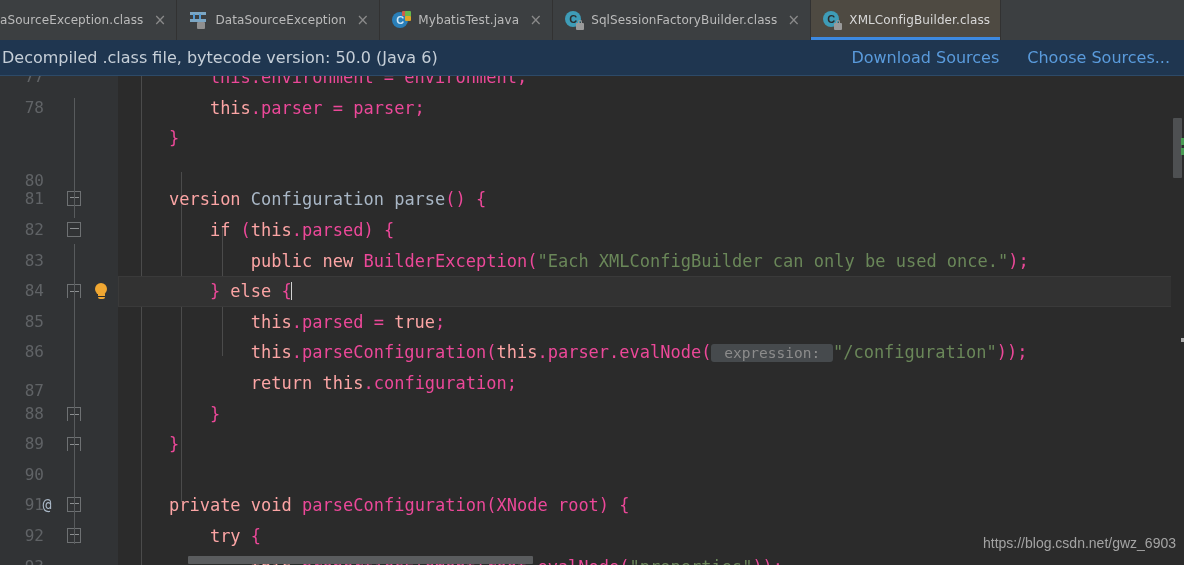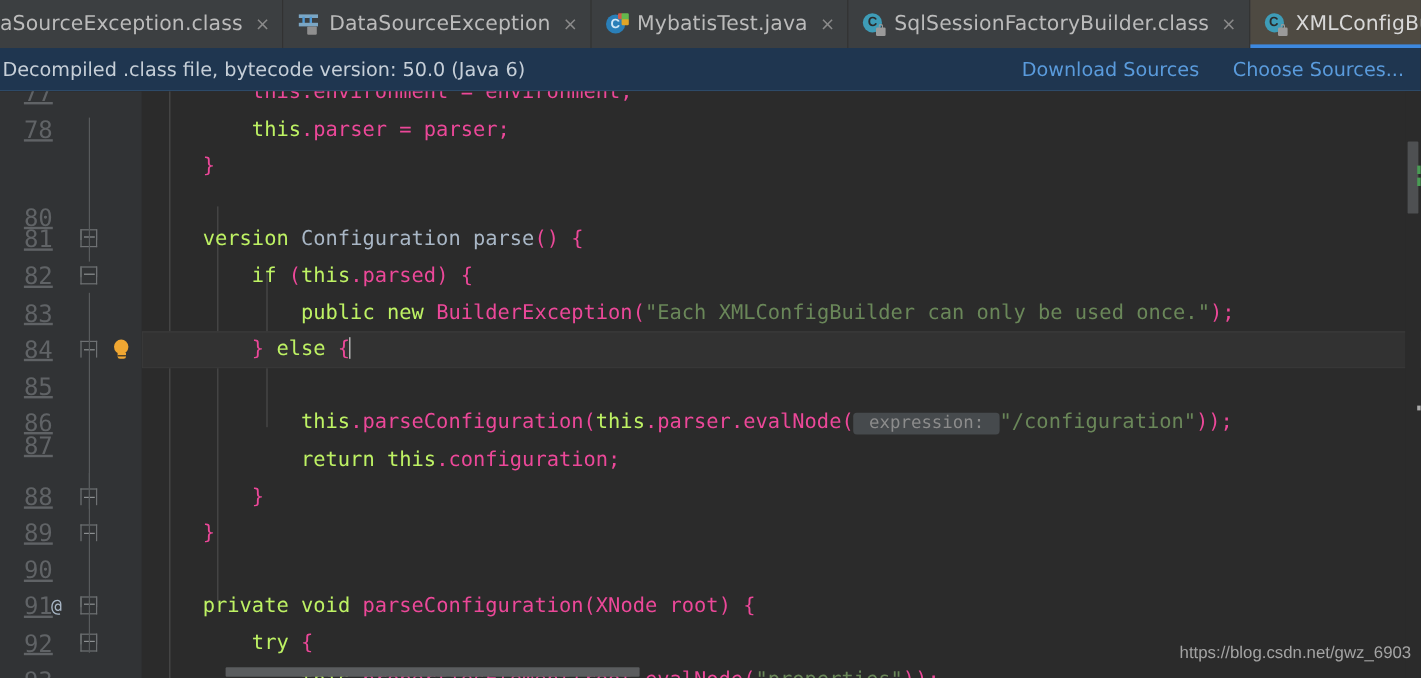--- a/index.html
+++ b/index.html
@@ -22,21 +22,21 @@
     padding:0 10px 0 12px;height:40px;box-sizing:border-box;
     position:relative;white-space:nowrap;cursor:default;
     color:#bbbbbb;font-size:16.5px;
     border-right:1px solid #323232;
   }
   .tab.partial{padding-left:0;}
   .tab.active{background:#4e4a42;color:#d8d8d8;}
   .tab.active::after{
     content:"";position:absolute;left:0;right:0;bottom:0;height:3px;background:#3d89e0;
   }
-  .tab .label{font-size:17px;letter-spacing:.1px;}
+  .tab .label{font-size:12px;letter-spacing:.1px;}
   .tab .closex{
     color:#8a8a8a;font-size:15px;line-height:1;margin-left:3px;
     width:13px;text-align:center;
   }
 
   
   .ic{width:19px;height:19px;position:relative;flex:0 0 19px;}
   .ic-class .circ{
     position:absolute;left:0;top:0;width:16px;height:16px;border-radius:50%;
     background:#3e9cb7;display:flex;align-items:center;justify-content:center;
@@ -82,23 +82,22 @@
   .editor{
     position:absolute;left:0;top:76px;width:1184px;height:489px;
     background:#2b2b2b;overflow:hidden;
   }
   .gutter{
     position:absolute;left:0;top:0;width:118px;height:489px;background:#313335;
   }
   .gutterline{position:absolute;left:0;width:118px;height:30.6px;}
   .lnum{
     position:absolute;left:8px;width:36px;text-align:right;
-    color:#606366;font-size:20px;line-height:30.6px;
+    color:#606366;font-size:16px;line-height:30.6px;
     font-family:"DejaVu Sans Mono","Liberation Mono",monospace;
-    text-decoration:underline;
   }
   .atmark{position:absolute;left:38px;width:18px;text-align:center;color:#a9b7c6;
           font-size:15px;line-height:30.6px;font-family:"DejaVu Sans Mono",monospace;}
   .fold{
     position:absolute;left:67px;width:14px;height:14px;top:8px;box-sizing:border-box;
   }
   .fold.arrowdn{border:1px solid #6e7173;border-top:none;}
   .fold.arrowdn::before{content:"";position:absolute;left:-1px;top:-1px;width:14px;height:9px;
                         border:1px solid #6e7173;border-bottom:none;box-sizing:border-box;}
   .fold.arrowdn::after{content:"";position:absolute;left:1.5px;top:5px;width:9px;height:1px;background:#8c8f91;}
@@ -124,21 +123,21 @@
     font-size:17px;
   }
   .cline{
     position:absolute;left:0;right:0;height:30.6px;line-height:30.6px;
     white-space:pre;color:#a9b7c6;padding-left:10px;box-sizing:border-box;
   }
   .cline.cur{background:#323232;box-shadow:0 0 0 1px #3a3a3a inset;}
   
   .iguide{position:absolute;width:1px;background:#4b4b4b;}
 
-  .kw{color:#bef264;}
+  .kw{color:#fca5a5;}
   .str{color:#6a8759;}
   .cls{color:#a9b7c6;}
   .plain{color:#ec4899;}
   .hint{
     background:#464a4d;color:#8c8c8c;border-radius:3px;padding:1px 4px;font-size:14.5px;
   }
   .caret{
     display:inline-block;width:1px;height:18px;background:#d2d2d2;vertical-align:-3px;margin:0 -1px;
   }
 
@@ -245,21 +244,21 @@
             <span class="glass"></span>
             <span class="base"></span>
           </div>
         </div>
         <div class="gutterline" style="top: 230.8px;">
           <div class="lnum">85</div>
         </div>
         <div class="gutterline" style="top: 261.4px;">
           <div class="lnum">86</div>
         </div>
-        <div class="gutterline" style="top: 280px;">
+        <div class="gutterline" style="top: 300px;">
           <div class="lnum">87</div>
         </div>
         <div class="gutterline" style="top: 322.6px;">
           <div class="lnum">88</div>
           <div class="fold arrowup"></div>
         </div>
         <div class="gutterline" style="top: 353.2px;">
           <div class="lnum">89</div>
           <div class="fold arrowup"></div>
         </div>
@@ -287,20 +286,21 @@
         <div class="iguide" style="left: 63px; top: 96px; height: 330px;"></div>
         <div class="iguide" style="left: 104px; top: 150px; height: 130px;"></div>
         <div class="cline" style="top: -14px;"><span class="plain">        this.environment = environment;</span></div>
         <div class="cline" style="top: 16.6px;"><span class="plain">        </span><span class="kw">this</span><span class="plain">.parser = parser;</span></div>
         <div class="cline" style="top: 47.2px;"><span class="plain">    }</span></div>
         <div class="cline" style="top: 77.8px;"><span class="plain"></span></div>
         <div class="cline" style="top: 108.4px;"><span class="plain">    </span><span class="kw">version</span><span class="cls"> Configuration </span><span class="cls">parse</span><span class="plain">() {</span></div>
         <div class="cline" style="top: 139px;"><span class="plain">        </span><span class="kw">if</span><span class="plain"> (</span><span class="kw">this</span><span class="plain">.parsed) {</span></div>
         <div class="cline" style="top: 169.6px;"><span class="plain">            </span><span class="kw">public</span><span class="plain"> </span><span class="kw">new</span><span class="plain"> BuilderException(</span><span class="str">"Each XMLConfigBuilder can only be used once."</span><span class="plain">);</span></div>
         <div class="cline cur" style="top: 200.2px;"><span class="plain">        } </span><span class="kw">else</span><span class="plain"> {</span><span class="caret"></span></div>
+        <div class="cline" style="top: 230.8px;"><span class="plain">            </span><span class="kw">this</span><span class="plain">.parsed = </span><span class="kw">true</span><span class="plain">;</span></div>
         <div class="cline" style="top: 261.4px;"><span class="plain">            </span><span class="kw">this</span><span class="plain">.parseConfiguration(</span><span class="kw">this</span><span class="plain">.parser.evalNode(</span><span class="hint"> expression: </span><span class="str">"/configuration"</span><span class="plain">));</span></div>
         <div class="cline" style="top: 292px;"><span class="plain">            </span><span class="kw">return</span><span class="plain"> </span><span class="kw">this</span><span class="plain">.configuration;</span></div>
         <div class="cline" style="top: 322.6px;"><span class="plain">        }</span></div>
         <div class="cline" style="top: 353.2px;"><span class="plain">    }</span></div>
         <div class="cline" style="top: 383.8px;"><span class="plain"></span></div>
         <div class="cline" style="top: 414.4px;"><span class="plain">    </span><span class="kw">private</span><span class="plain"> </span><span class="kw">void</span><span class="plain"> parseConfiguration(XNode root) {</span></div>
         <div class="cline" style="top: 445px;"><span class="plain">        </span><span class="kw">try</span><span class="plain"> {</span></div>
         <div class="cline" style="top: 475.6px;"><span class="plain">            </span><span class="kw">this</span><span class="plain">.propertiesElement(root.evalNode(</span><span class="str">"properties"</span><span class="plain">));</span></div>
       </div>
   </div>

